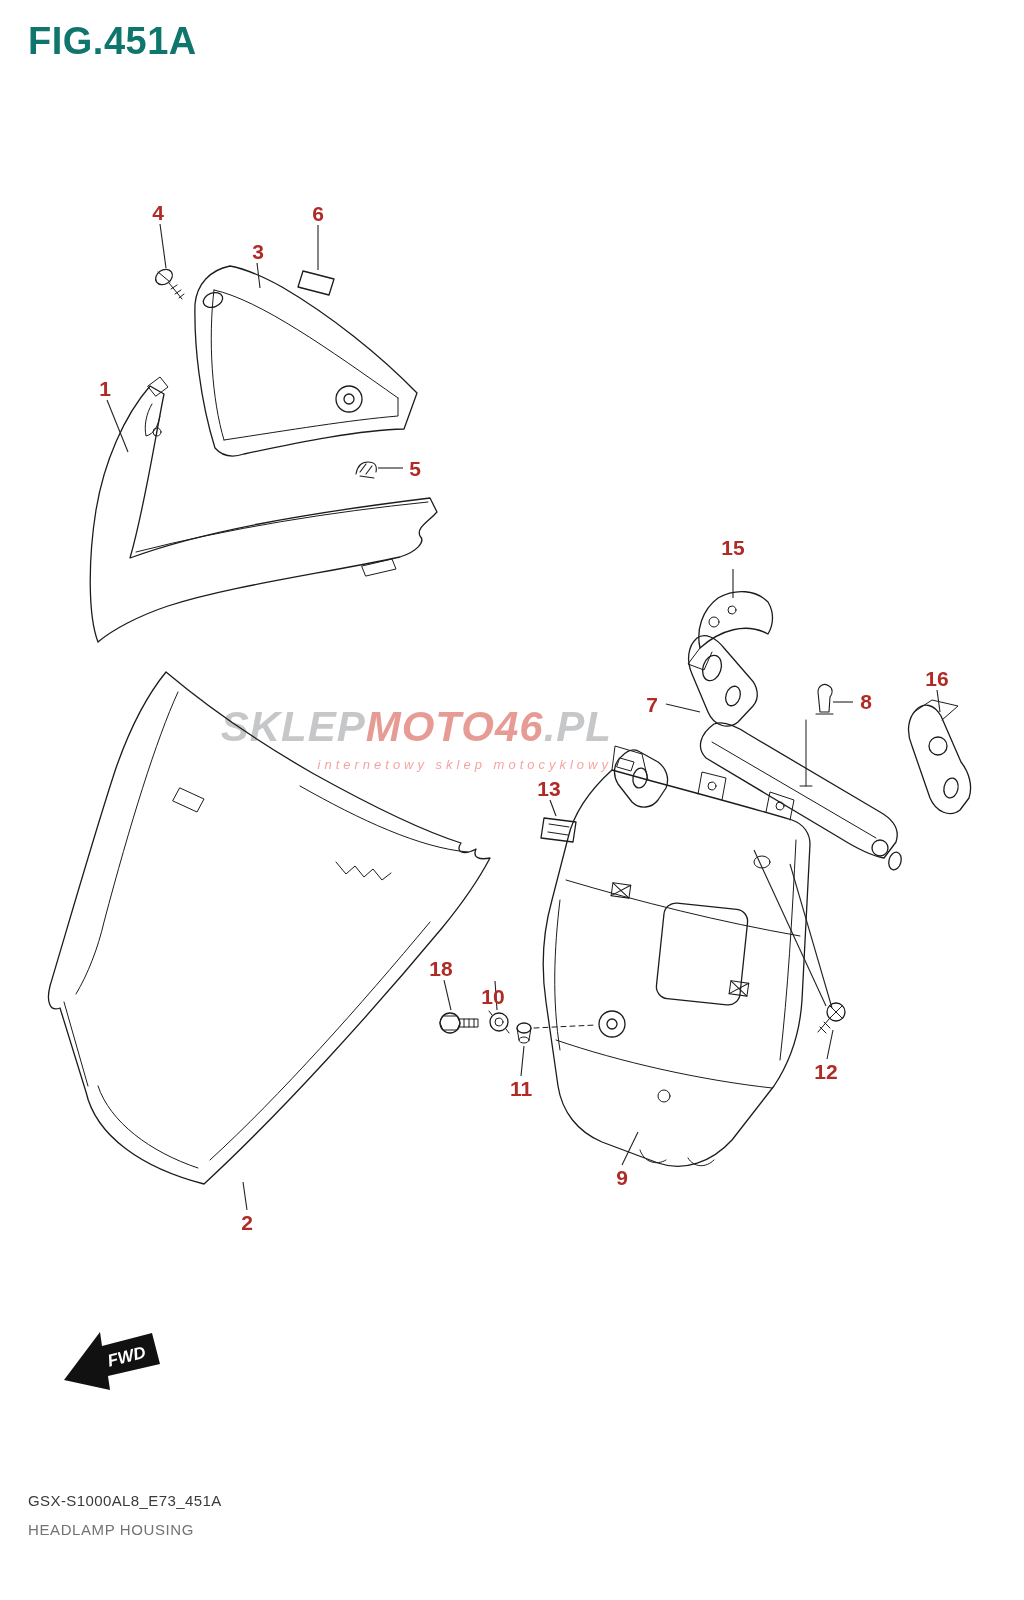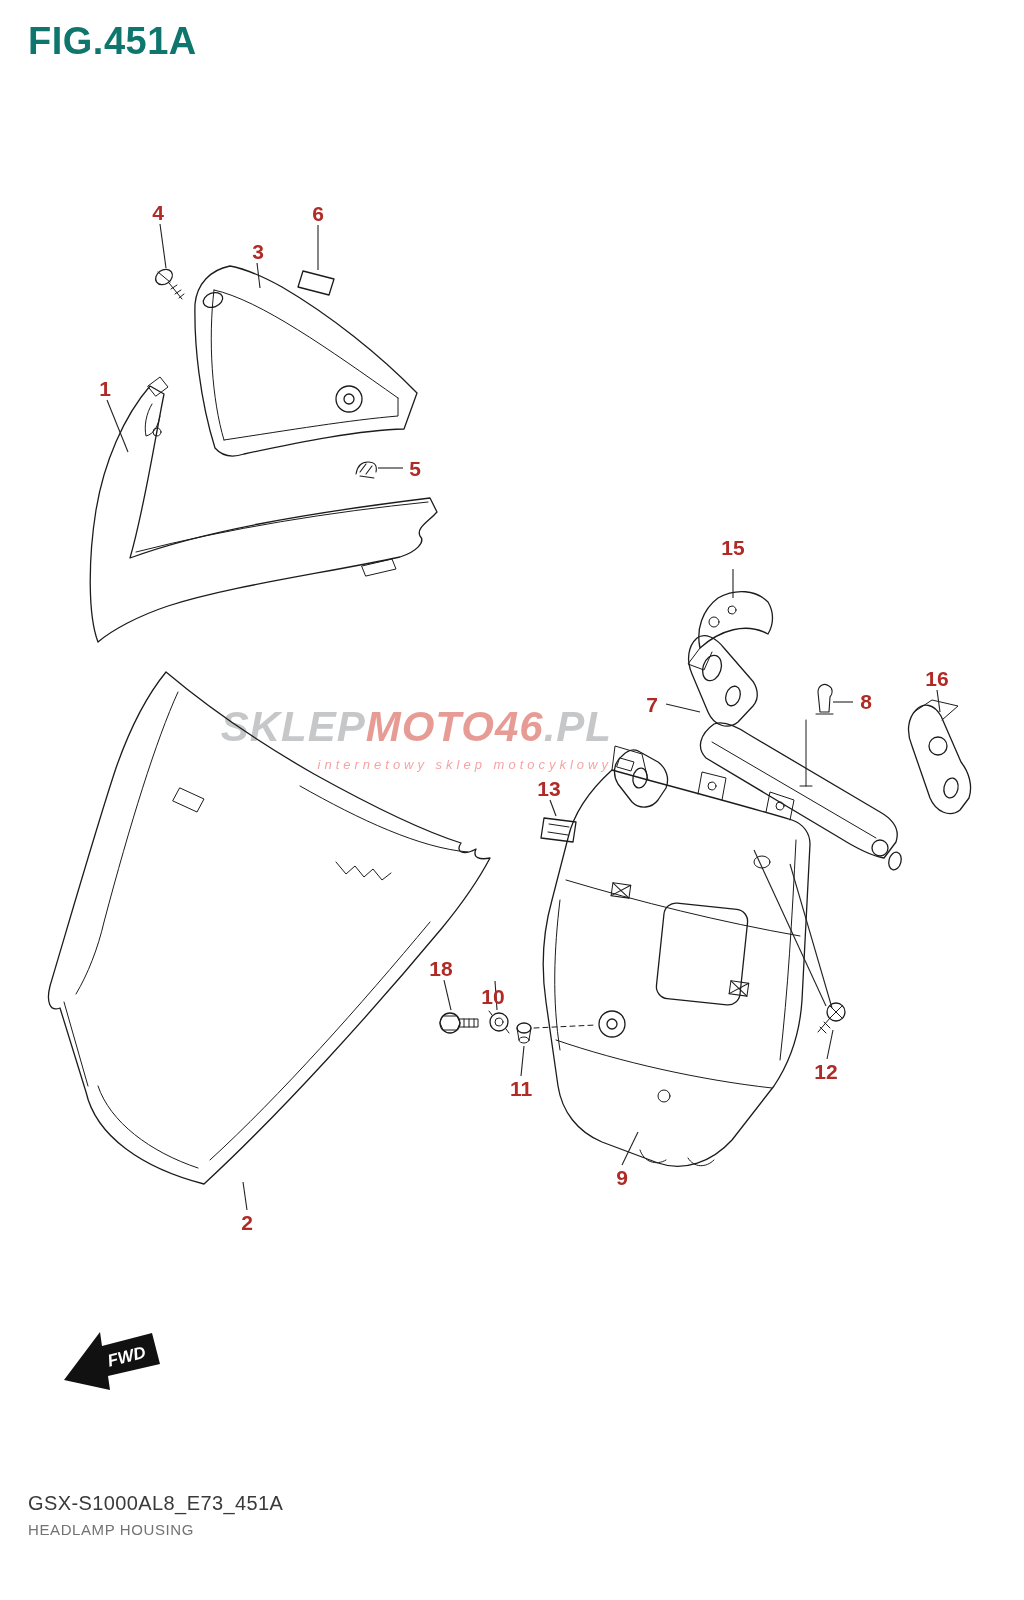--- a/index.html
+++ b/index.html
@@ -6,21 +6,21 @@
   body{width:1024px;height:1600px;position:relative;font-family:"Liberation Sans", sans-serif;}
   .page{position:relative;width:1024px;height:1600px;background:#fff;overflow:hidden;}
   .fig-title{position:absolute;left:28px;top:20px;font-size:38px;font-weight:800;color:#0f766e;letter-spacing:.5px;}
   .watermark{position:absolute;left:172px;top:703px;width:440px;text-align:right;opacity:.5;pointer-events:none;}
   .watermark .wm-main{font-size:42px;font-weight:bold;font-style:italic;letter-spacing:1px;white-space:nowrap;}
   .wm-gray{color:#8d9094;}
   .wm-red{color:#cf3a2e;}
   .wm-sub{font-size:13px;font-style:italic;letter-spacing:4px;color:#ef4444;margin-top:6px;}
   svg.diagram{position:absolute;left:0;top:0;}
   .part-num{position:absolute;transform:translate(-50%,-50%);color:#b02a26;font-size:21px;font-weight:600;line-height:1;}
-  .footer-code{position:absolute;left:28px;top:1492px;font-size:20px;color:#3a3a3a;letter-spacing:.4px;}
+  .footer-code{position:absolute;left:28px;top:1492px;font-size:15px;color:#3a3a3a;letter-spacing:.4px;}
   .footer-name{position:absolute;left:28px;top:1521px;font-size:15px;color:#737373;letter-spacing:.6px;}
 </style>
 </head>
 <body>
 
 <div class="page">
 
   <div class="fig-title">FIG.451A</div>
 
   <div class="watermark">

